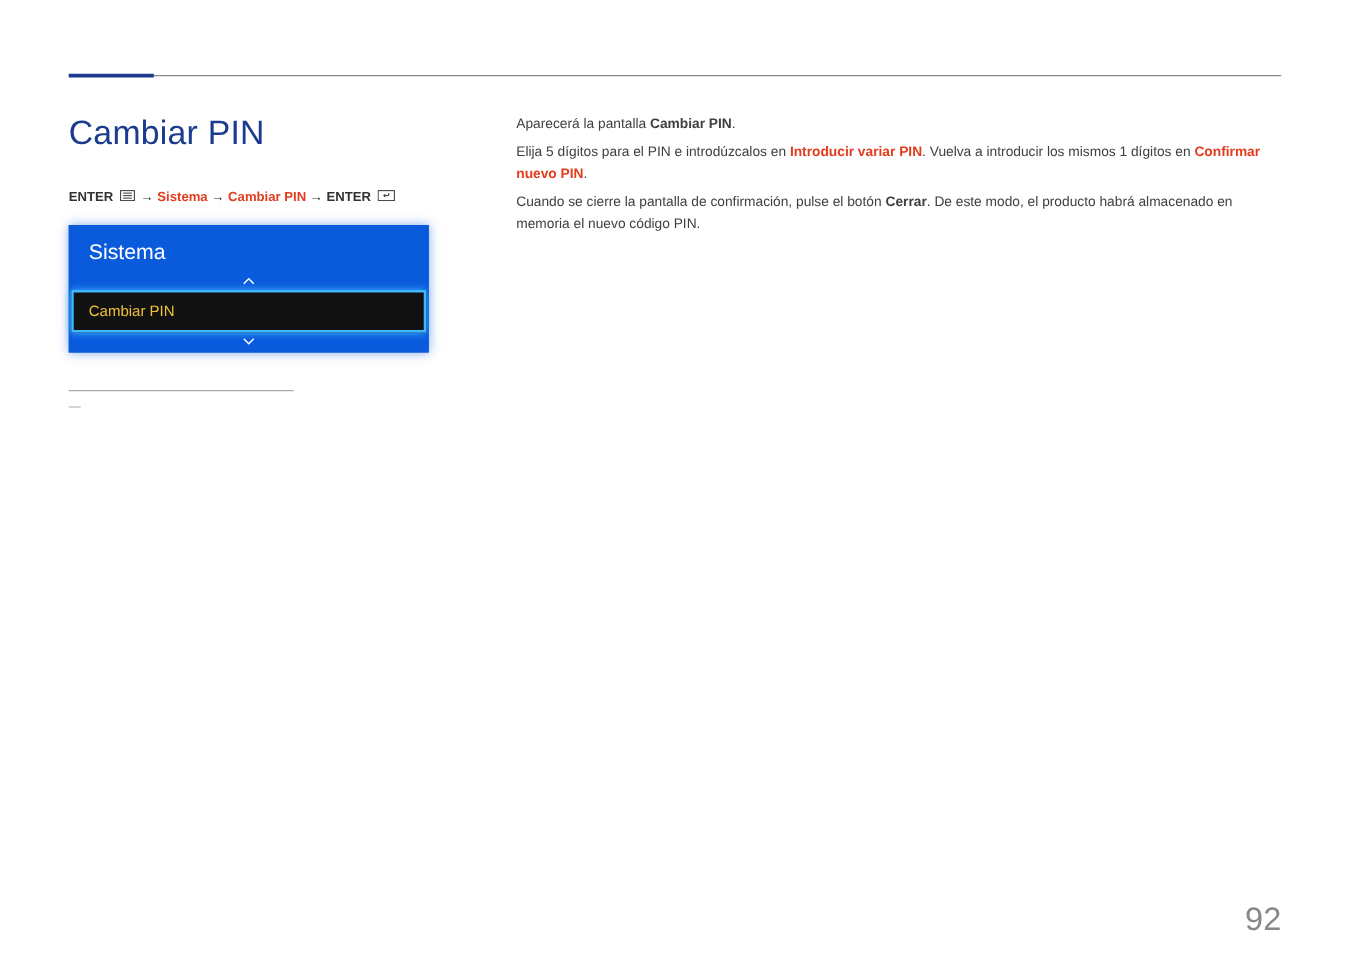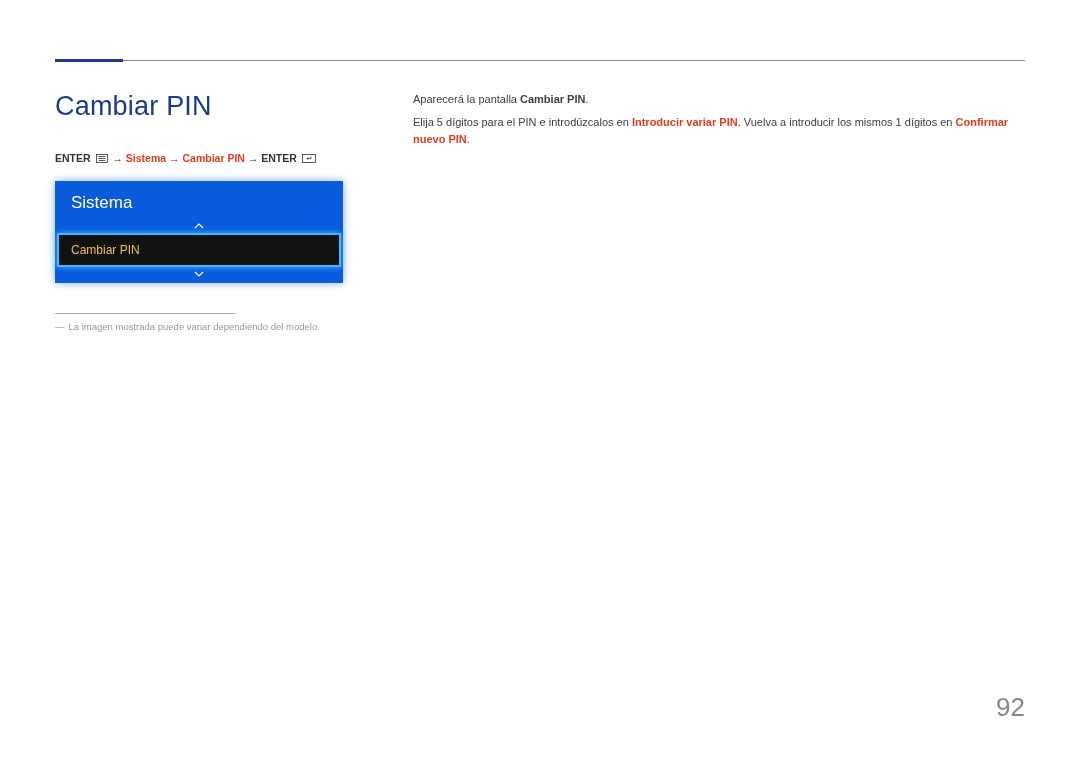--- a/index.html
+++ b/index.html
@@ -110,21 +110,21 @@
   .right-col p {
     font-size: 11px;
     line-height: 1.55;
     margin-bottom: 6px;
     color: #404040;
   }
   .right-col b { font-weight: 700; }
   .right-col .red { color: #e33b1e; font-weight: 700; }
   .page-number {
     position: absolute;
-    bottom: 40px;
+    bottom: 12px;
     right: 55px;
     font-size: 26px;
     color: #888;
     font-weight: 300;
   }
 </style>
 </head>
 <body>
 
 <div class="page">
@@ -169,28 +169,30 @@
         <div class="arrow-row">
           <svg width="10" height="6" viewBox="0 0 10 6">
               <path d="M1 1 L5 5 L9 1" fill="none" stroke="#fff" stroke-width="1.2"></path>
             </svg>
         </div>
       </div>
 
       <div class="left-footnote-rule"></div>
       <div class="footnote">
         <span class="footnote-dash">―</span>
-        <span>La imagen mostrada puede variar dependiendo del modelo.</span>
       </div>
     </div>
 
     <div class="right-col">
       <p>
         <span>Aparecerá la pantalla </span><b>Cambiar PIN</b><span>.</span>
       </p>
       <p>
         <span>Elija 5 dígitos para el PIN e introdúzcalos en </span><span class="red">Introducir variar PIN</span><span>. Vuelva a introducir los mismos 1 dígitos en </span><span class="red">Confirmar nuevo PIN</span><span>.</span>
       </p>
+      <p>
+        <span>Cuando se cierre la pantalla de confirmación, pulse el botón </span><b>Cerrar</b><span>. De este modo, el producto habrá almacenado en memoria el nuevo código PIN.</span>
+      </p>
     </div>
   </div>
 </div>
 
 <div class="page-number">92</div>
 
 </body></html>

